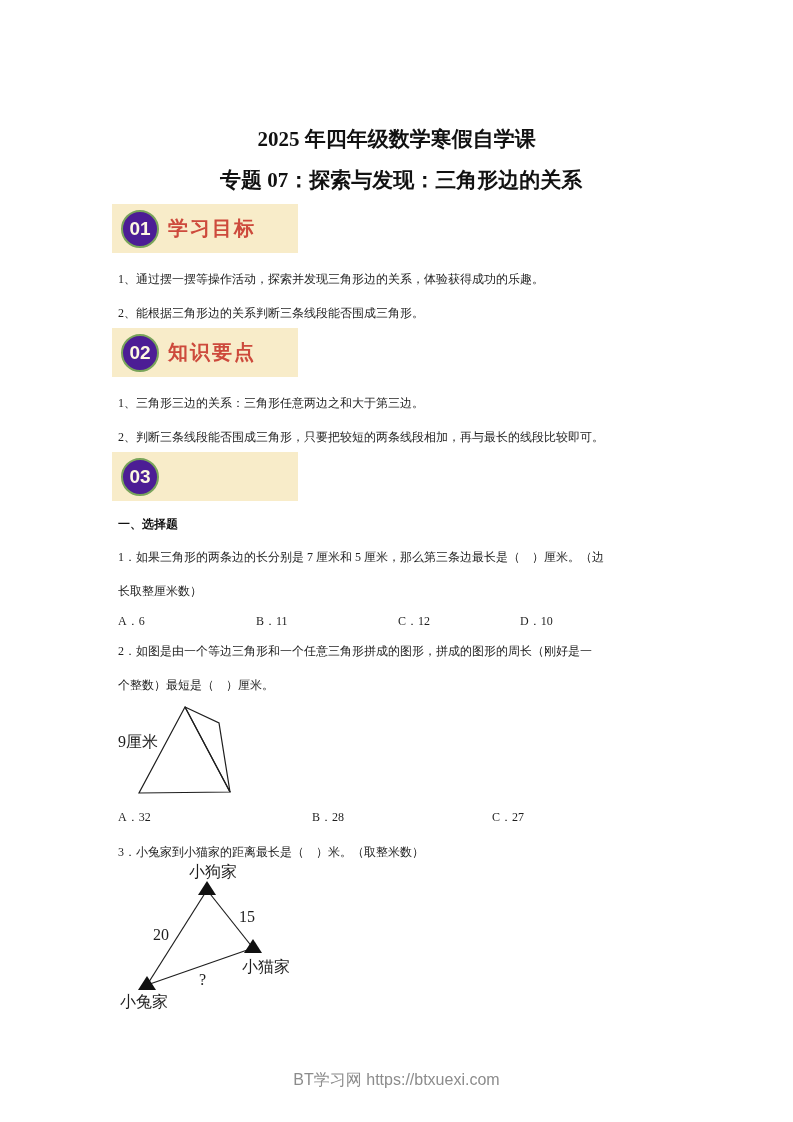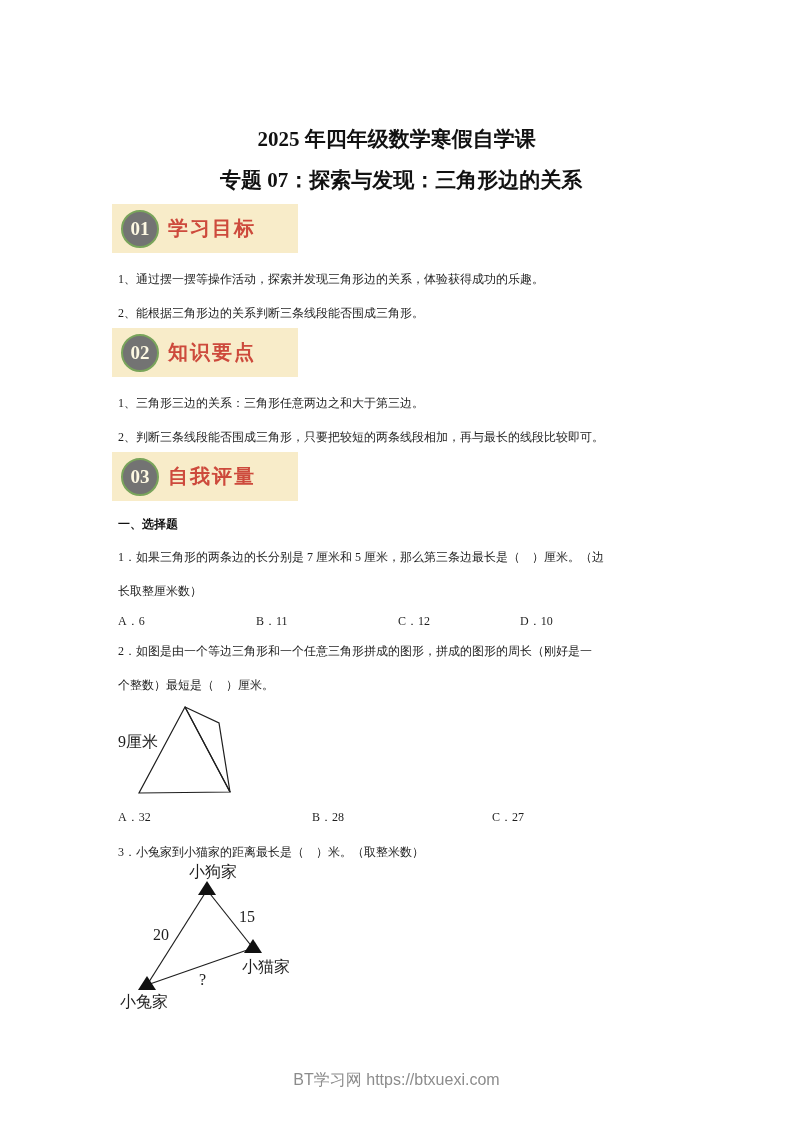--- a/index.html
+++ b/index.html
@@ -10,22 +10,22 @@
   }
   .abs{position:absolute;white-space:nowrap;}
   .title-line{left:0;right:0;text-align:center;font-weight:bold;font-size:21px;color:#111;}
   
   .banner{
     position:absolute;left:112px;width:186px;height:49px;
     background:#f8ecc9;display:flex;align-items:center;
   }
   .badge{
     width:38px;height:38px;margin-left:9px;border-radius:50%;
-    background:#737373;border:2px solid #79a45b;box-sizing:border-box;
-    color:#fdf8e2;font-family:Liberation Serif, serif;
+    background:#4c1d95;border:2px solid #79a45b;box-sizing:border-box;
+    color:#fdf8e2;font-family:Liberation Sans, sans-serif;
     font-weight:bold;font-size:19px;display:flex;align-items:center;justify-content:center;
     flex:0 0 auto;
   }
   .banner-label{
     margin-left:9px;font-family:"Liberation Sans","DejaVu Sans",sans-serif;
     font-weight:bold;font-size:20px;color:#cd4a3c;letter-spacing:2px;
   }
   .para{left:118px;font-size:12px;}
   .quiz-heading{left:118px;font-size:12px;font-weight:bold;color:#111;}
   .opt{position:absolute;font-size:12px;white-space:nowrap;}
@@ -55,21 +55,20 @@
 
   <div class="banner" style="top:328px;">
     <span class="badge">02</span>
     <span class="banner-label">知识要点</span>
   </div>
   <div class="abs para" style="top:395px;">1、三角形三边的关系：三角形任意两边之和大于第三边。</div>
   <div class="abs para" style="top:429px;">2、判断三条线段能否围成三角形，只要把较短的两条线段相加，再与最长的线段比较即可。</div>
 
   <div class="banner" style="top:452px;">
     <span class="badge">03</span>
-    <span class="banner-label">自我评量</span>
   </div>
 
   <div class="abs quiz-heading" style="top:516px;">一、选择题</div>
 
   <div class="abs para" style="top:549px;">1．如果三角形的两条边的长分别是 7 厘米和 5 厘米，那么第三条边最长是（　）厘米。（边</div>
   <div class="abs para" style="top:583px;">长取整厘米数）</div>
   <span class="opt" style="left:118px;top:613px;">A．6</span>
   <span class="opt" style="left:256px;top:613px;">B．11</span>
   <span class="opt" style="left:398px;top:613px;">C．12</span>
   <span class="opt" style="left:520px;top:613px;">D．10</span>

